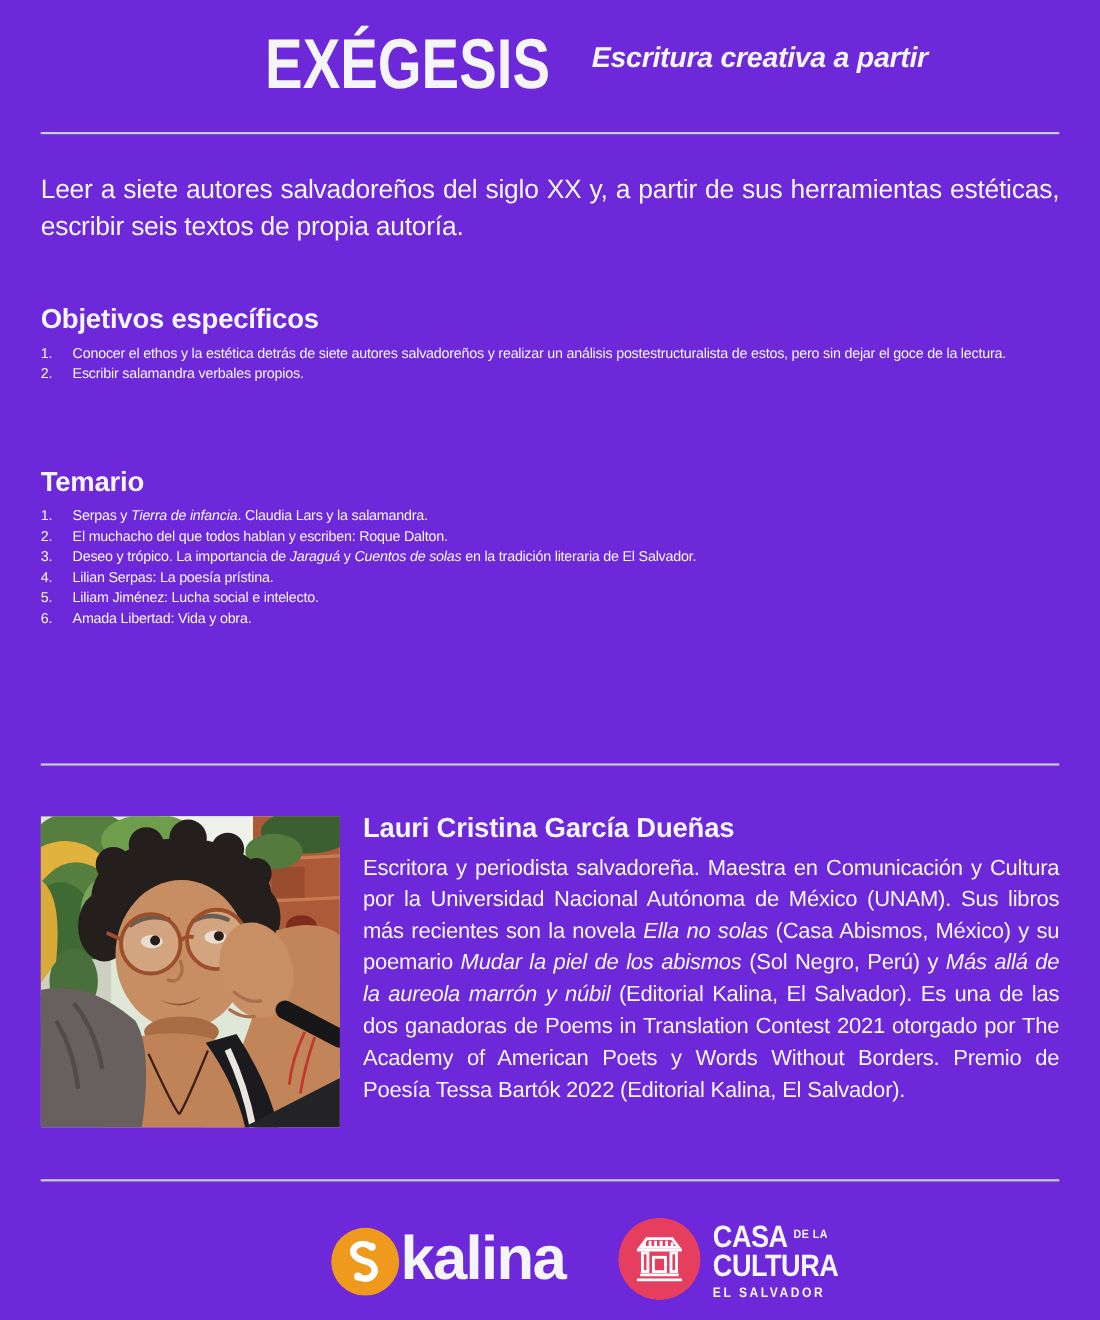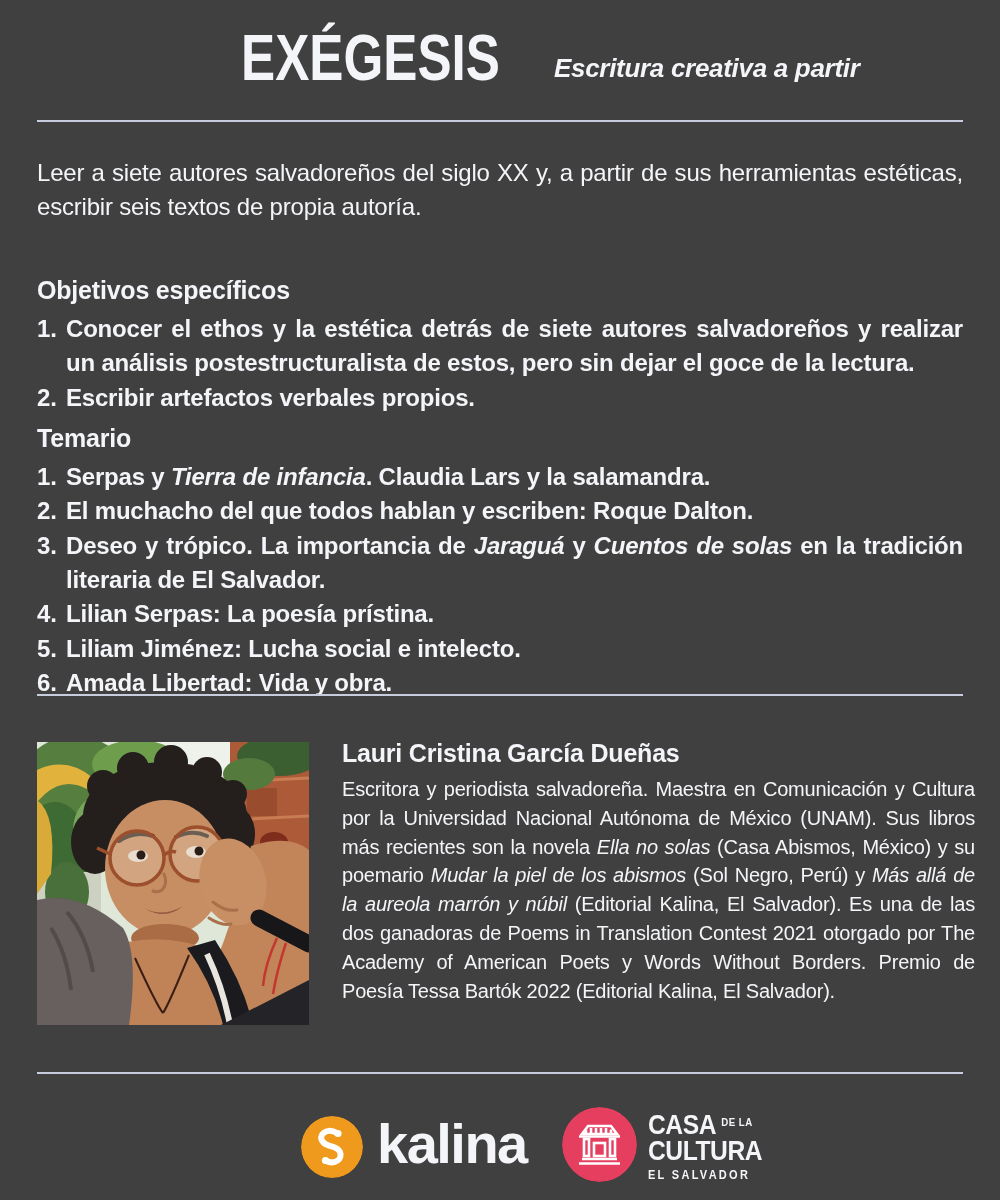--- a/index.html
+++ b/index.html
@@ -1,54 +1,54 @@
 <!DOCTYPE html>
 <html><head>
 <meta charset="utf-8">
 <style>
   html,body{margin:0;padding:0;background:#1a2158;}
   .poster{
-    position:relative;width:1000px;height:1200px;background:#404040;
+    position:relative;width:1000px;height:1200px;background:#6d28d9;
     color:#f4f5f8;font-family:"Liberation Sans",sans-serif;overflow:hidden;
   }
   
   .title{
     position:absolute;left:241px;top:26px;margin:0;
     font-size:64px;font-weight:bold;line-height:1;letter-spacing:0;
     transform:scaleX(0.80);transform-origin:left top;white-space:nowrap;
   }
   .subtitle{
-    position:absolute;left:538px;top:36px;margin:16px;
+    position:absolute;left:538px;top:36px;margin:0;
     font-size:26px;font-style:italic;font-weight:bold;line-height:1.3;white-space:nowrap;
     letter-spacing:-0.3px;
   }
   .divider{position:absolute;left:37px;width:926px;height:2px;background:#c7cdde;border:0;margin:0;}
   .d1{top:120px}.d2{top:694px}.d3{top:1072px}
   
   .sec{position:absolute;left:37px;width:926px;}
   .sec h2{margin:0;font-size:25px;font-weight:bold;letter-spacing:-0.2px;}
   .sec-objetivo{top:149px}
   .sec-especificos{top:276px}
   .sec-temario{top:424px}
   .bodytext{margin:7px 0 0;font-size:24px;line-height:1.43;text-align:justify;letter-spacing:-0.2px;}
   ol.numlist{margin:7px 0 0;padding:0;list-style:none;counter-reset:n;}
   ol.numlist li{
-    position:relative;padding-left:29px;font-size:24px;line-height:1.43;
-    counter-increment:n;text-align:justify;letter-spacing:-0.2px;font-weight:bold;
+    position:relative;padding-left:29px;font-size:13px;line-height:1.43;
+    counter-increment:n;text-align:justify;letter-spacing:-0.2px;
   }
   ol.numlist li::before{content:counter(n) ".";position:absolute;left:0;}
   em{font-style:italic;}
   
   .photo{position:absolute;left:37px;top:742px;width:272px;height:283px;}
   .photo svg{display:block;width:100%;height:100%;}
-  .bio{position:absolute;left:342px;top:739px;width:633px;}
+  .bio{position:absolute;left:330px;top:739px;width:633px;}
   .bio h2{margin:0;font-size:25px;font-weight:bold;letter-spacing:-0.2px;}
   .bio p{margin:7px 0 0;font-size:20px;line-height:1.44;text-align:justify;letter-spacing:-0.2px;}
   
-  .kalina{position:absolute;left:301px;top:1116px;display:flex;align-items:center;gap:14px;}
+  .kalina{position:absolute;left:301px;top:1116px;display:flex;align-items:center;gap:1px;}
   .kicon{width:62px;height:62px;border-radius:50%;display:block;}
   .kword{font-size:56px;font-weight:bold;letter-spacing:-1.5px;line-height:1;margin-top:-6px;}
   .casa{position:absolute;left:562px;top:1107px;display:flex;align-items:flex-end;gap:11px;}
   .cicon{width:75px;height:75px;border-radius:50%;display:block;}
   .ctext{display:flex;flex-direction:column;transform:scaleX(0.88);transform-origin:left center;}
   .crow{display:flex;align-items:flex-start;gap:6px;}
   .cbig{font-size:28px;font-weight:bold;line-height:0.93;letter-spacing:-0.5px;}
   .csmall{font-size:11px;font-weight:bold;letter-spacing:0.5px;margin-top:4px;}
   .cline3{font-size:12.5px;font-weight:bold;letter-spacing:2.6px;margin-top:4px;}
 </style>
@@ -66,21 +66,21 @@
   <hr class="divider d1">
 
   <section class="sec sec-objetivo">
     <p class="bodytext">Leer a siete autores salvadoreños del siglo XX y, a partir de sus herramientas estéticas, escribir seis textos de propia autoría.</p>
   </section>
 
   <section class="sec sec-especificos">
     <h2>Objetivos específicos</h2>
     <ol class="numlist">
       <li>Conocer el ethos y la estética detrás de siete autores salvadoreños y realizar un análisis postestructuralista de estos, pero sin dejar el goce de la lectura.</li>
-      <li>Escribir artefactos verbales propios.</li>
+      <li>Escribir salamandra verbales propios.</li>
     </ol>
   </section>
 
   <section class="sec sec-temario">
     <h2>Temario</h2>
     <ol class="numlist">
       <li><span>Serpas y </span><em>Tierra de infancia</em><span>. Claudia Lars y la salamandra.</span></li>
       <li><span>El muchacho del que todos hablan y escriben: Roque Dalton.</span></li>
       <li><span>Deseo y trópico. La importancia de </span><em>Jaraguá</em><span> y </span><em>Cuentos de solas</em><span> en la tradición literaria de El Salvador.</span></li>
       <li><span>Lilian Serpas: La poesía prístina.</span></li>

